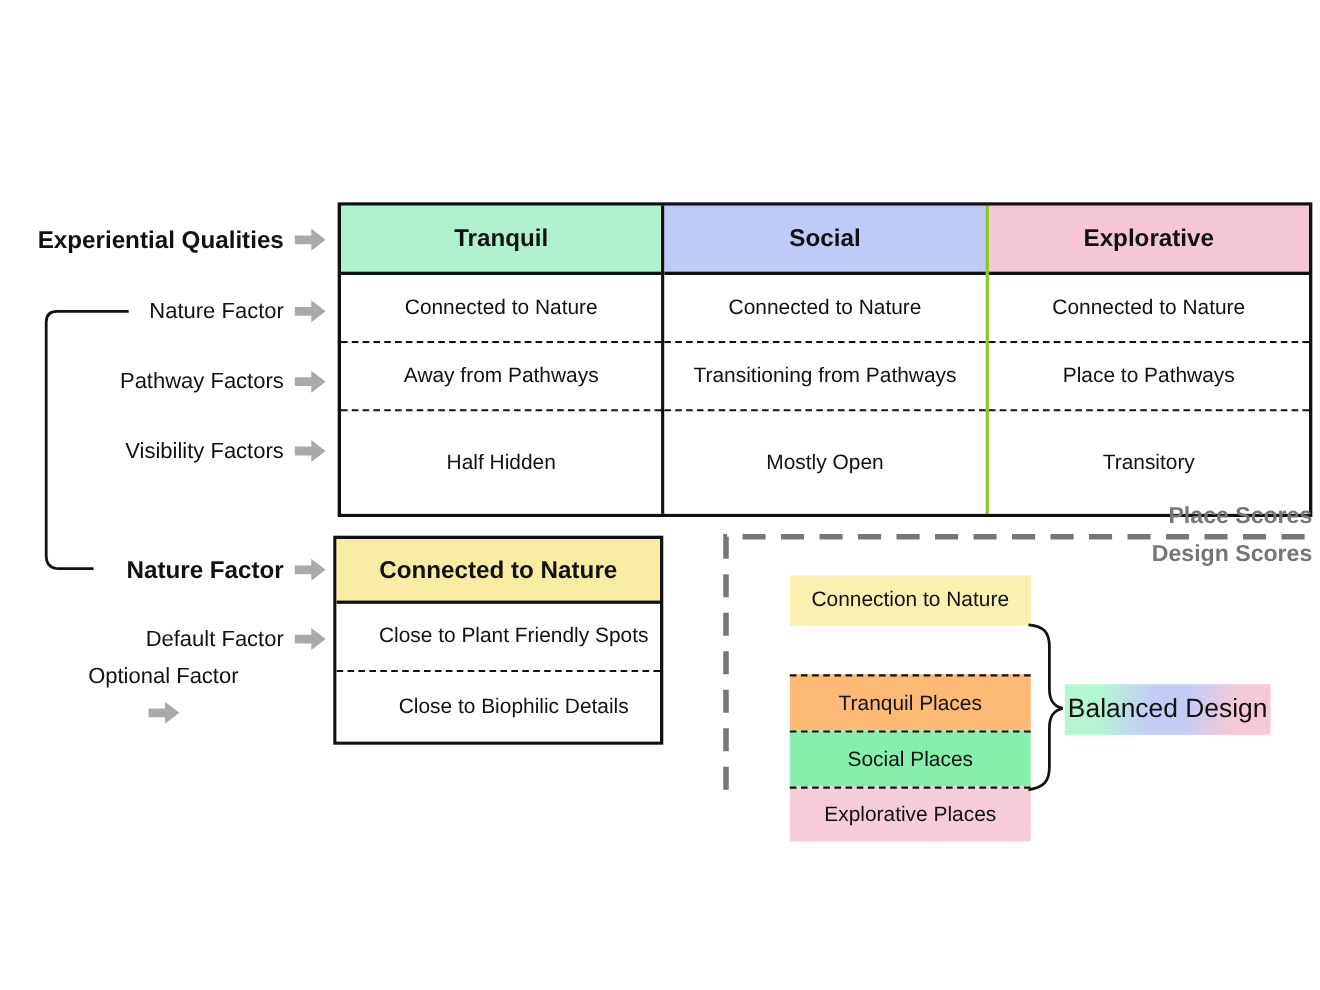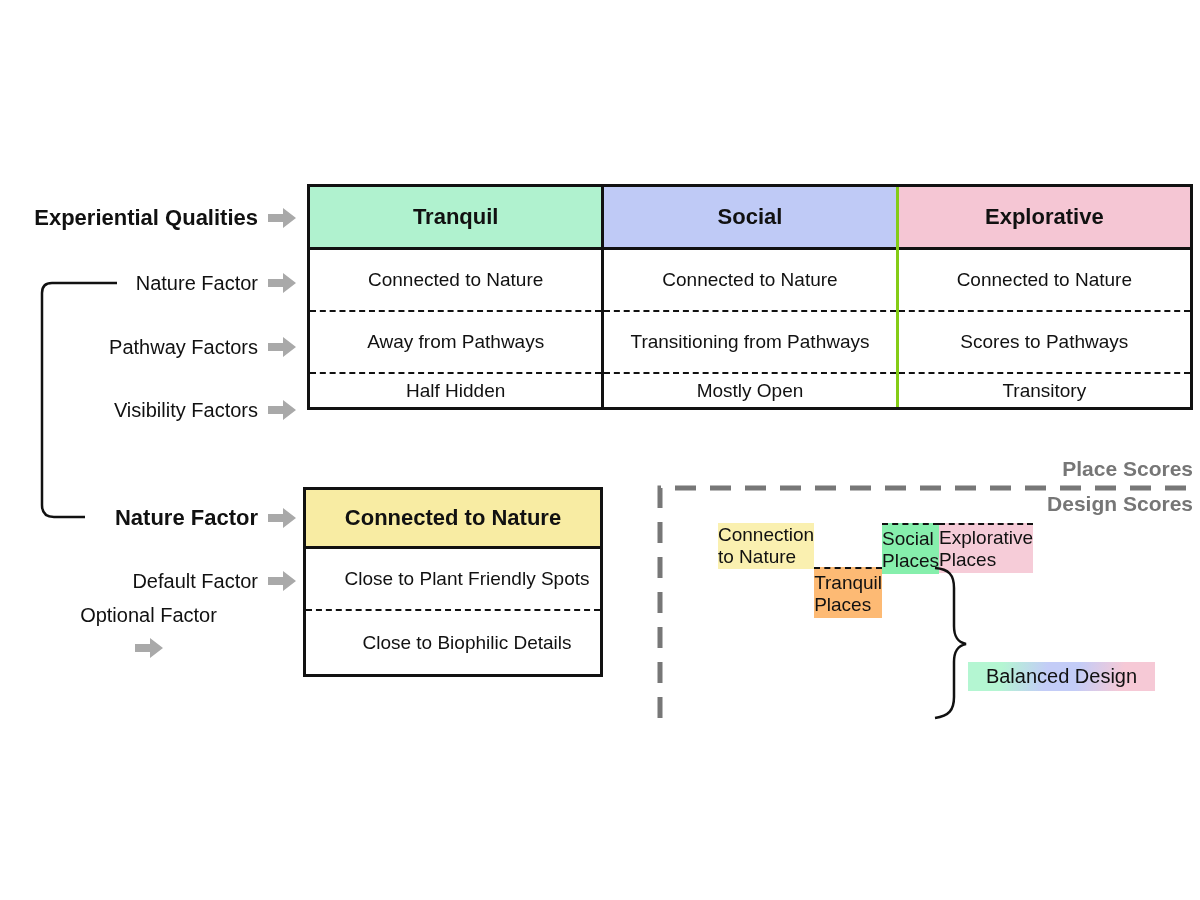--- a/index.html
+++ b/index.html
@@ -7,21 +7,21 @@
           font-family:"Liberation Sans",sans-serif;color:#111;}
 
   
   .label-row{position:absolute;left:0;width:297px;height:30px;display:flex;
              justify-content:flex-end;align-items:center;gap:9px;}
   .label-text{font-size:20px;white-space:nowrap;}
   .label-text.big{font-size:22px;font-weight:bold;}
   .arrow-icon{flex:0 0 auto;display:block;}
 
   
-  .q-table{position:absolute;left:307px;top:184px;width:886px;height:226px;
+  .q-table{position:absolute;left:307px;top:184px;width:886px;height:286px;
            border:3px solid #111;box-sizing:border-box;display:flex;background:#c4b5fd;}
   .q-col{flex:1 1 0;display:flex;flex-direction:column;min-width:0;}
   .q-col.mid{border-left:3px solid #111;border-right:3px solid #84cc16;}
   .q-head{height:60px;flex:0 0 auto;border-bottom:3px solid #111;display:flex;
           align-items:center;justify-content:center;font-size:22px;font-weight:bold;}
   .q-cell{height:60px;flex:0 0 auto;display:flex;align-items:center;justify-content:center;
           font-size:19px;background:#fff;}
   .q-cell.dash{border-bottom:2px dashed #111;}
   .q-cell.last{flex:1 1 auto;}
 
@@ -31,25 +31,25 @@
   .f-head{height:56px;flex:0 0 auto;border-bottom:3px solid #111;display:flex;
           align-items:center;justify-content:center;font-size:22px;font-weight:bold;}
   .f-cell{height:60px;flex:0 0 auto;display:flex;align-items:center;justify-content:center;
           font-size:19px;background:#fff;padding-left:28px;}
   .f-cell.dash{border-bottom:2px dashed #111;}
   .f-cell.last{flex:1 1 auto;}
 
   
   .score-label{position:absolute;right:7px;width:400px;text-align:right;
                font-size:21px;font-weight:bold;color:#767676;}
-  .stack{position:absolute;left:718px;top:523px;width:219px;display:flex;flex-direction:row;}
+  .stack{position:absolute;left:718px;top:523px;width:219px;display:flex;flex-direction:column;}
   .stack-box{display:flex;align-items:center;justify-content:center;font-size:19px;}
   .stack-box.dash-top{border-top:2px dashed #111;}
-  .result-box{position:absolute;left:968px;top:622px;width:187px;height:29px;
-              display:flex;align-items:center;justify-content:center;font-size:20px;margin-top:40px;}
+  .result-box{position:absolute;left:968px;top:622px;width:187px;height:46px;
+              display:flex;align-items:center;justify-content:center;font-size:24px;}
   .overlay-svg{position:absolute;pointer-events:none;}
 </style>
 </head>
 <body>
 
 <div class="canvas">
 
   <div class="label-row" style="top:203px;">
     <span class="label-text big">Experiential Qualities</span>
     <svg class="arrow-icon" width="30" height="24" viewBox="0 0 30 24">
@@ -84,21 +84,21 @@
     </div>
     <div class="q-col mid">
       <div class="q-head" style="background-color: rgb(191, 202, 246);">Social</div>
       <div class="q-cell dash">Connected to Nature</div>
       <div class="q-cell dash">Transitioning from Pathways</div>
       <div class="q-cell last">Mostly Open</div>
     </div>
     <div class="q-col">
       <div class="q-head" style="background-color: rgb(245, 198, 212);">Explorative</div>
       <div class="q-cell dash">Connected to Nature</div>
-      <div class="q-cell dash">Scores to Pathways</div>
+      <div class="q-cell dash">Place to Pathways</div>
       <div class="q-cell last">Transitory</div>
     </div>
   </div>
 
   <svg class="overlay-svg" style="left:35px;top:270px;" width="90" height="260" viewBox="0 0 90 260">
     <path d="M 82,13 L 17,13 Q 7,13 7,23 L 7,235 Q 7,247 19,247 L 50,247" fill="none" stroke="#111" stroke-width="2.5"></path>
   </svg>
 
   <div class="label-row" style="top:503px;">
     <span class="label-text big">Nature Factor</span>

